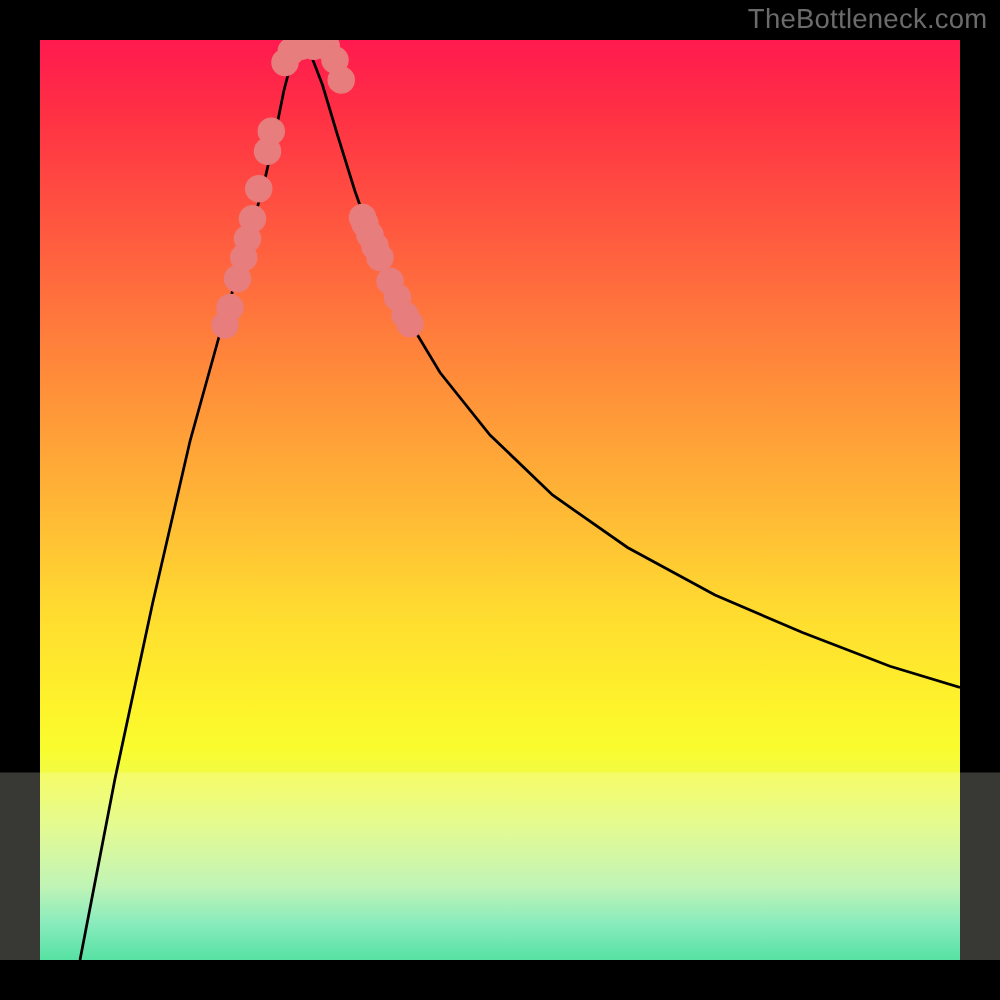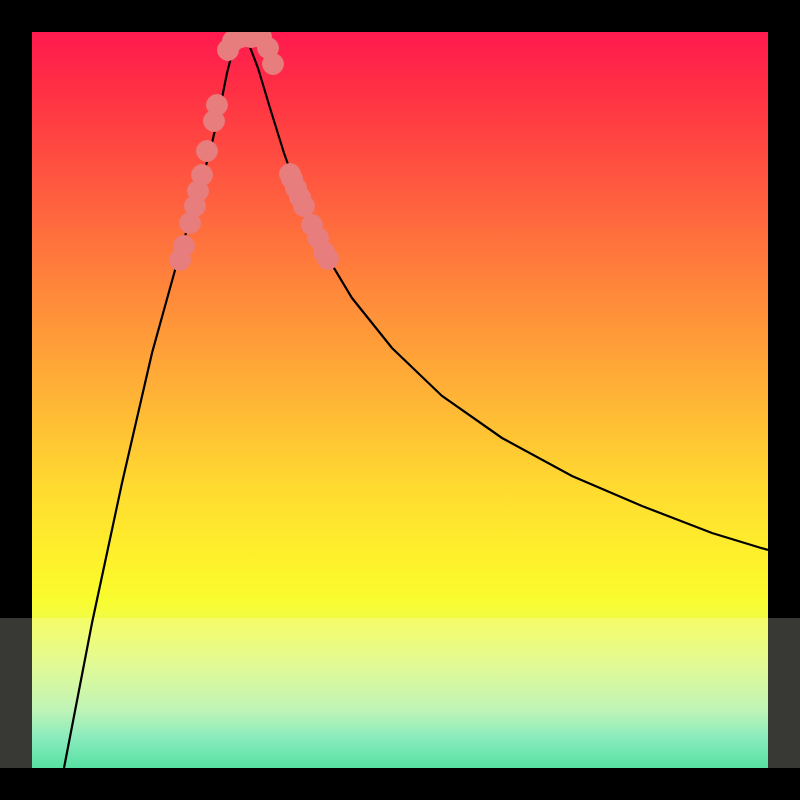--- a/index.html
+++ b/index.html
@@ -78,20 +78,21 @@
     fill: #e77d7d;
     stroke: #e77d7d;
   }
 </style>
 </head>
 <body>
 
 <div class="frame">
   <div class="plot"></div>
   <div class="haze"></div>
+  <div class="watermark">TheBottleneck.com</div>
 
   <svg class="overlay" viewBox="0 0 736 736">
     <path id="curveLeft" class="curve" d="M32.0 736.0 L60.0 591.0 L90.0 451.0 L120.0 321.0 L145.0 231.0 L160.0 181.0 L172.0 141.0 L180.0 111.0 L188.0 76.0 L195.0 41.0 L202.0 14.0 L208.0 2.0 "></path>
     <path id="curveRight" class="curve" d="M208.0 2.0 L216.0 10.0 L226.0 36.0 L238.0 76.0 L252.0 121.0 L268.0 166.0 L290.0 216.0 L320.0 266.0 L360.0 316.0 L410.0 364.0 L470.0 406.0 L540.0 444.0 L610.0 474.0 L680.0 501.0 L736.0 518.0 "></path>
     <g id="dots">
         <circle cx="148" cy="228" r="10.5" class="dot"></circle>
         <circle cx="152" cy="214" r="10.5" class="dot"></circle>
         <circle cx="158" cy="191" r="10.5" class="dot"></circle>
         <circle cx="163" cy="174" r="10.5" class="dot"></circle>
         <circle cx="166" cy="159" r="10.5" class="dot"></circle>

